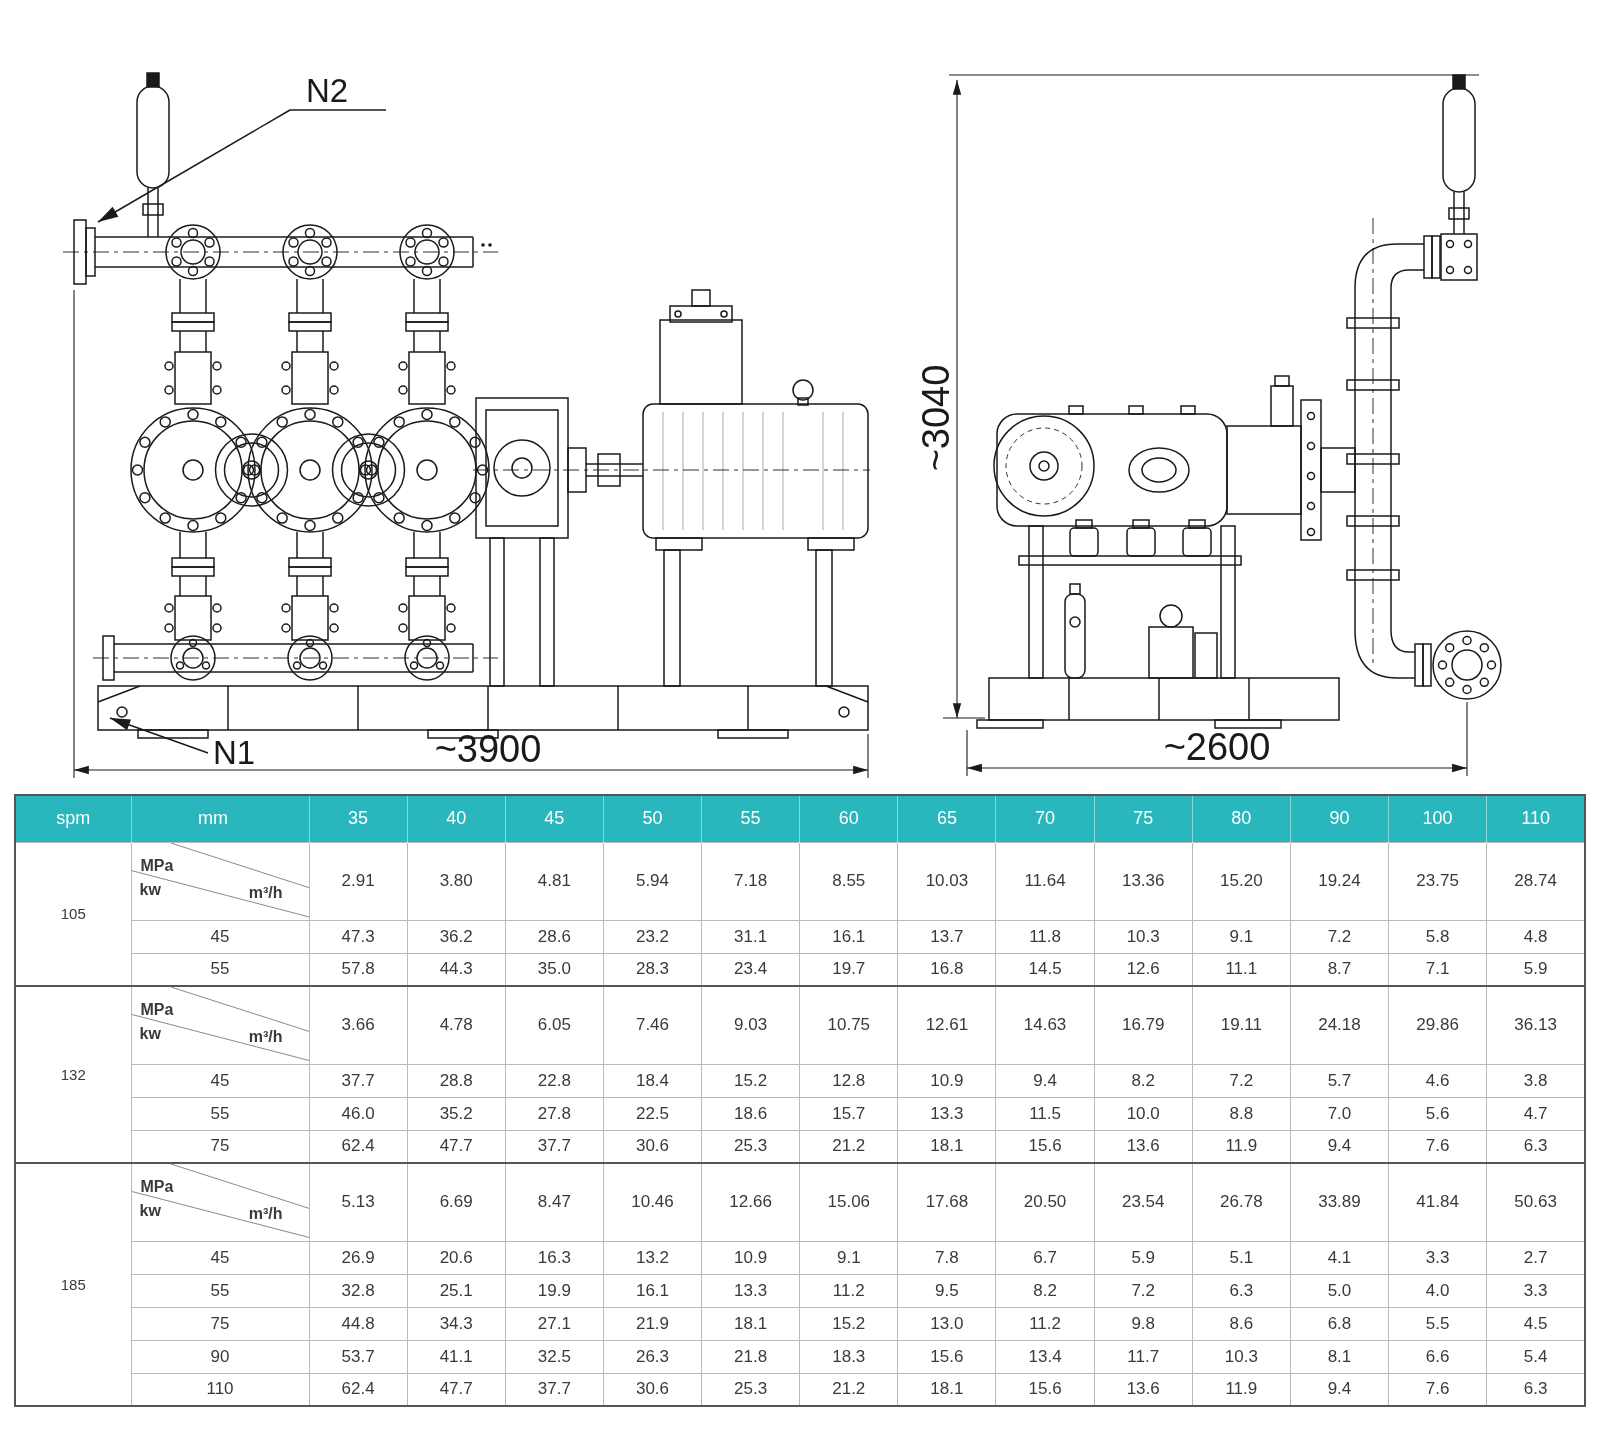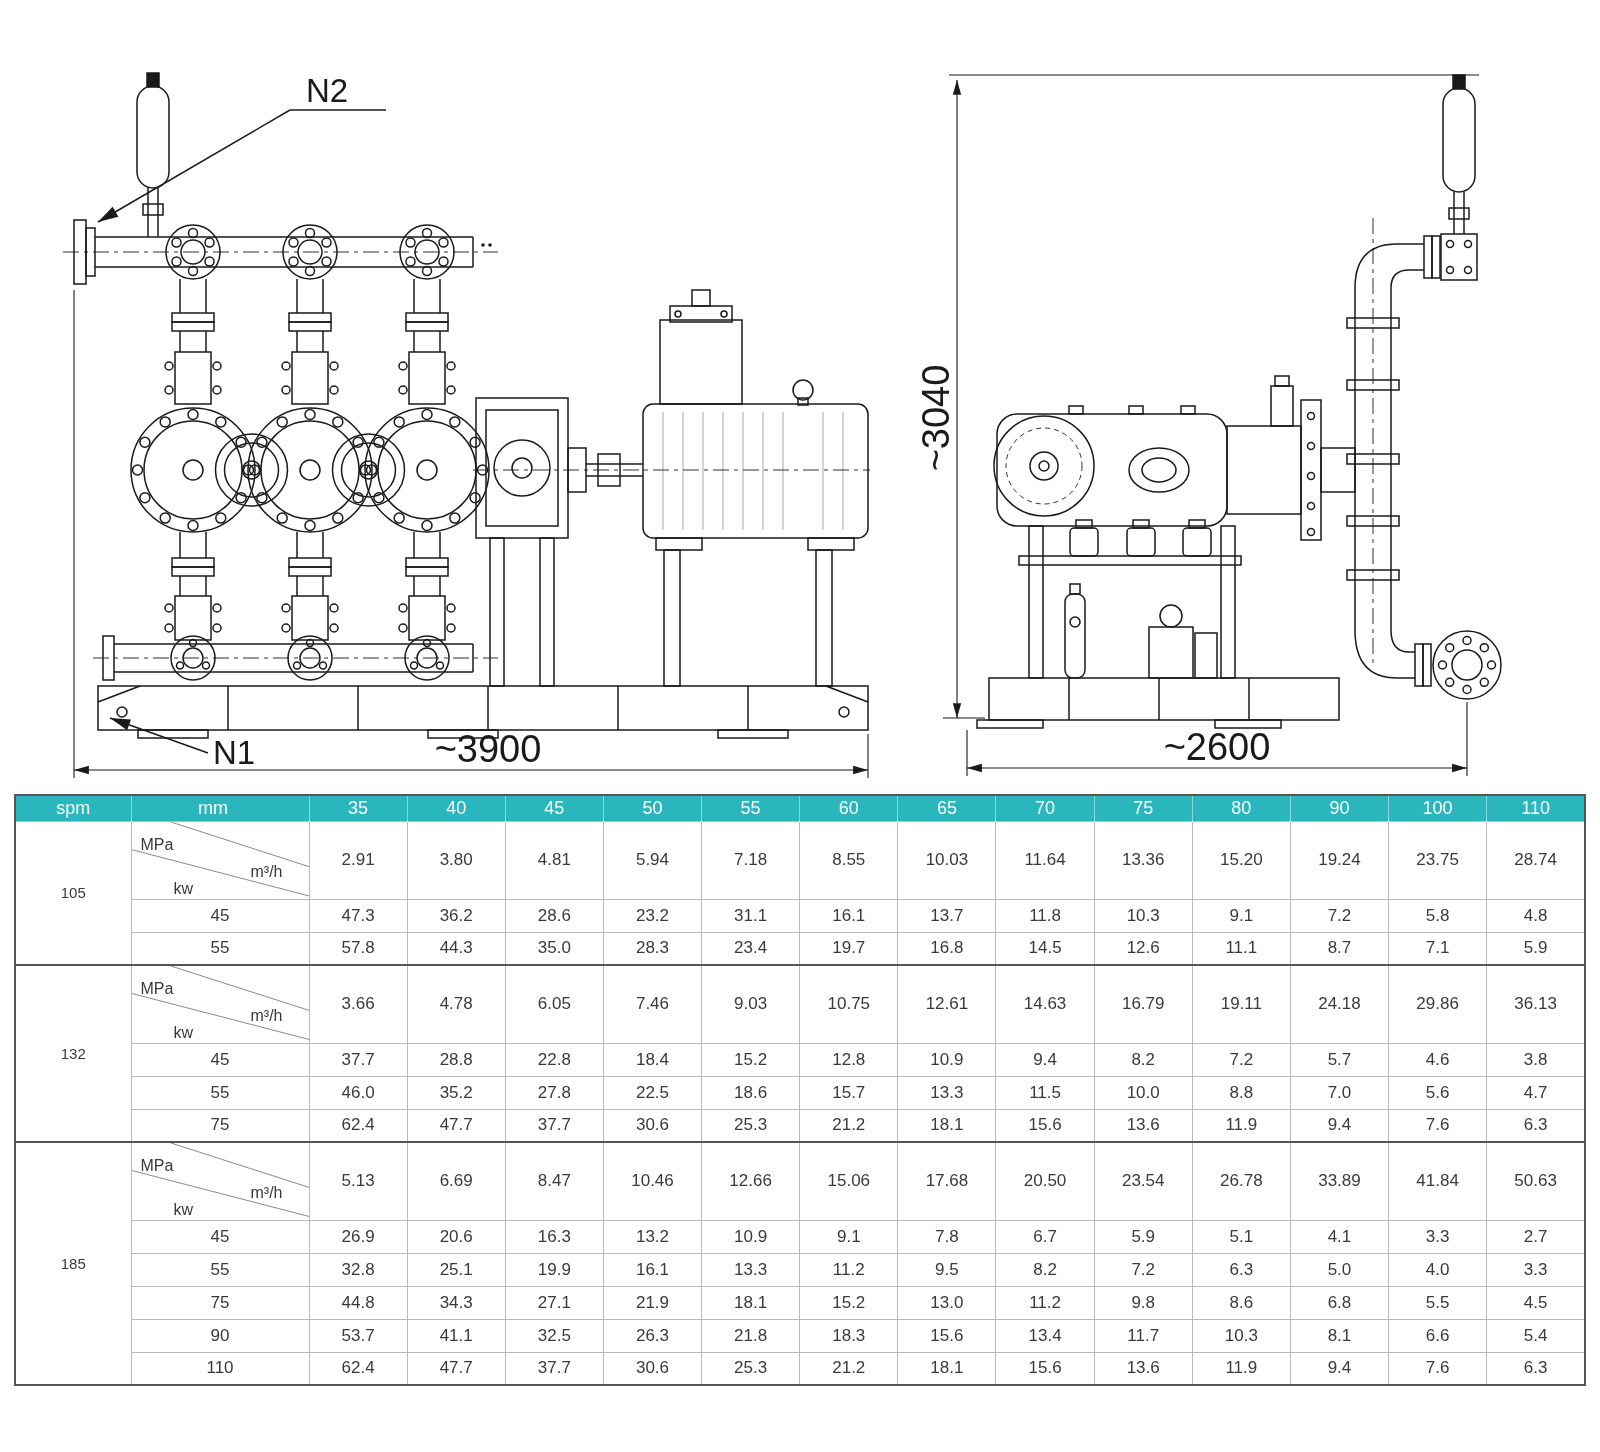--- a/index.html
+++ b/index.html
@@ -26,38 +26,38 @@
   .spec-table {
     width:1572px; border-collapse:collapse; table-layout:fixed;
     border:2px solid #555; font-size:17px; color:#3a3a3a;
   }
   .spec-table th, .spec-table td {
     border:1px solid #b9b9b9; text-align:center; padding:0;
     vertical-align:middle;
   }
   .spec-table thead th {
     background:var(--accent,#29b6bc); color:#fff; font-weight:400;
-    height:26px; font-size:18px; border:none;
+    height:47px; font-size:18px; border:none;
     border-right:1px solid rgba(255,255,255,0.45);
   }
   .spec-table thead th:last-child { border-right:none; }
   .th-mm { text-align:right; padding-right:14px !important; }
   .flow-row { height:78px; }
   .power-row { height:33px; }
   tbody + tbody tr:first-child td { border-top:2px solid #555; }
   .spm-cell { font-size:15px; }
   
   .diag-cell { position:relative; }
-  .diag-wrap { position:absolute; inset:0; overflow:hidden; }
+  .diag-wrap { position:absolute; inset:0; overflow:hidden;font-weight:bold; }
   .diag-lines { position:absolute; inset:0; width:100%; height:100%; display:block; }
   .diag-lines line { stroke:#8a8a8a; stroke-width:1; vector-effect:non-scaling-stroke; }
   .diag-wrap span { position:absolute; font-size:16px; color:#3a3a3a; }
   .lbl-mpa  { left:9px;  top:14px; }
   .lbl-flow { right:26px; top:7px;margin-top:34px; }
-  .lbl-kw   { left:8px;  bottom:1px;margin-left:34px; }
+  .lbl-kw   { left:8px;  bottom:21px; }
 </style>
 </head>
 <body>
 
 <div class="drawing-area">
 
   <svg class="front-view" width="815" height="772" viewBox="0 0 815 772">
     <defs>
       <marker id="arr" viewBox="0 0 12 8" refX="12" refY="4" markerWidth="14" markerHeight="9" orient="auto-start-reverse">
         <path d="M0,0.6 L12,4 L0,7.4 z" fill="#1a1a1a"></path>

